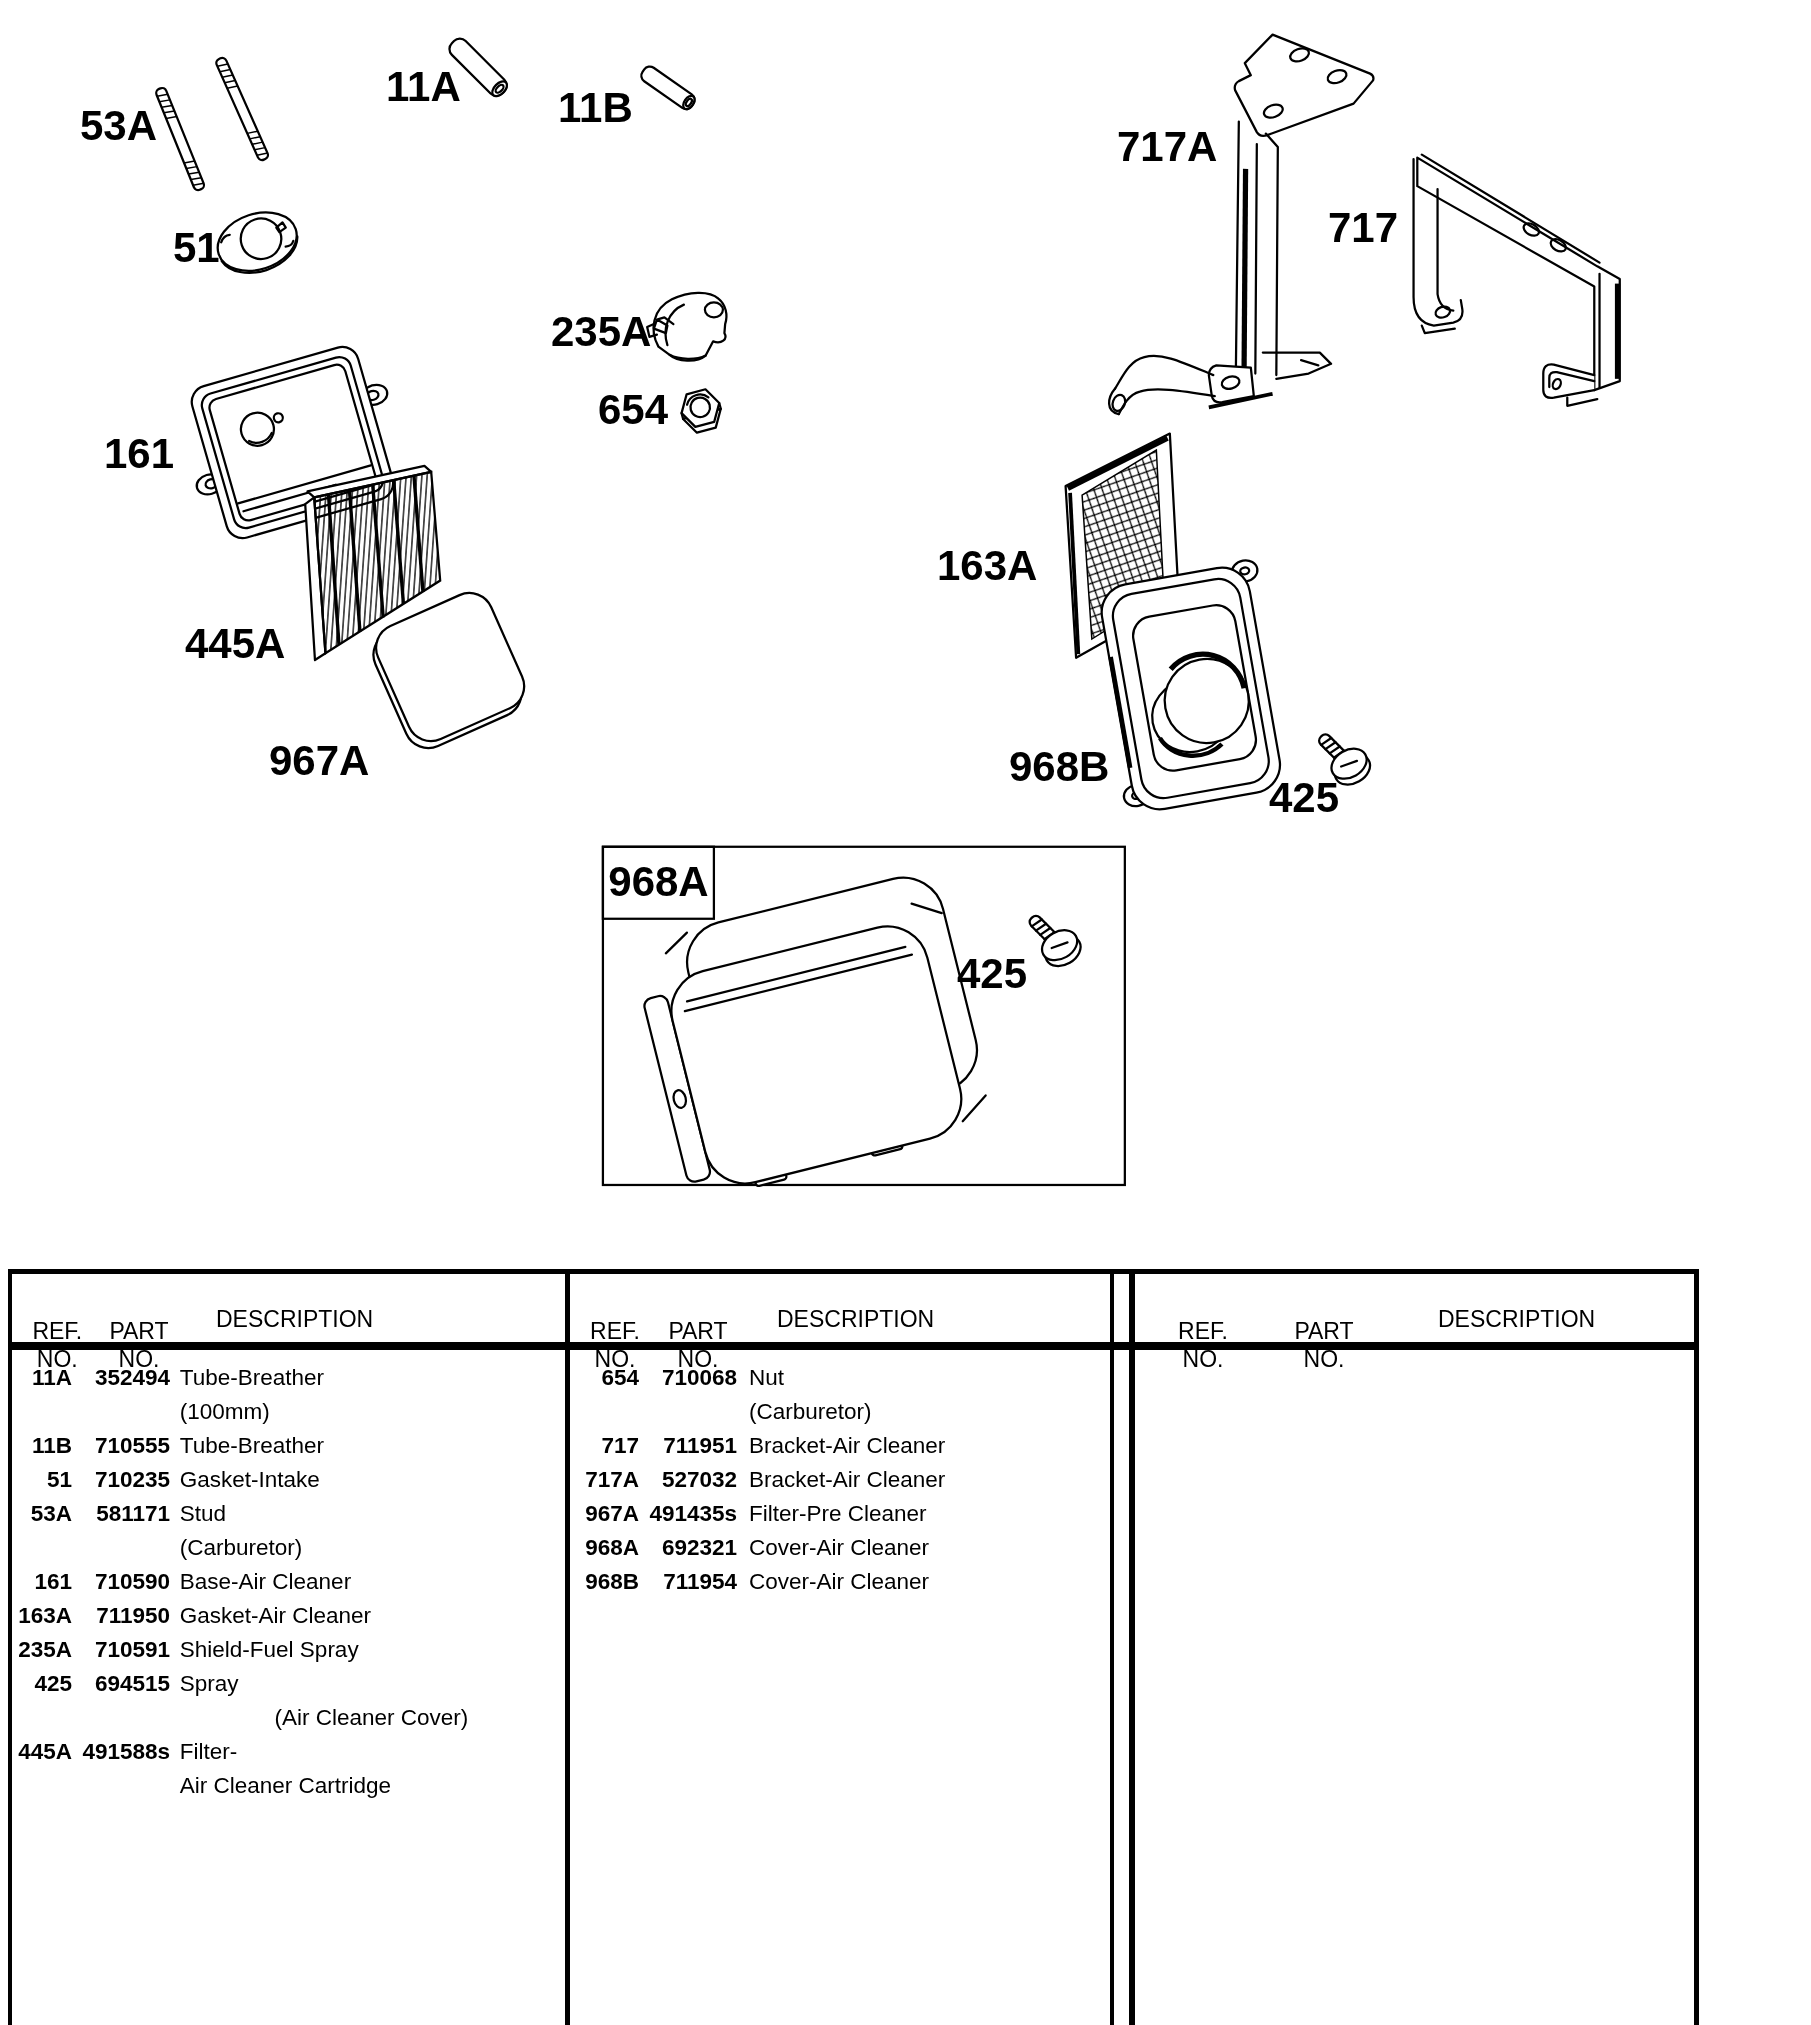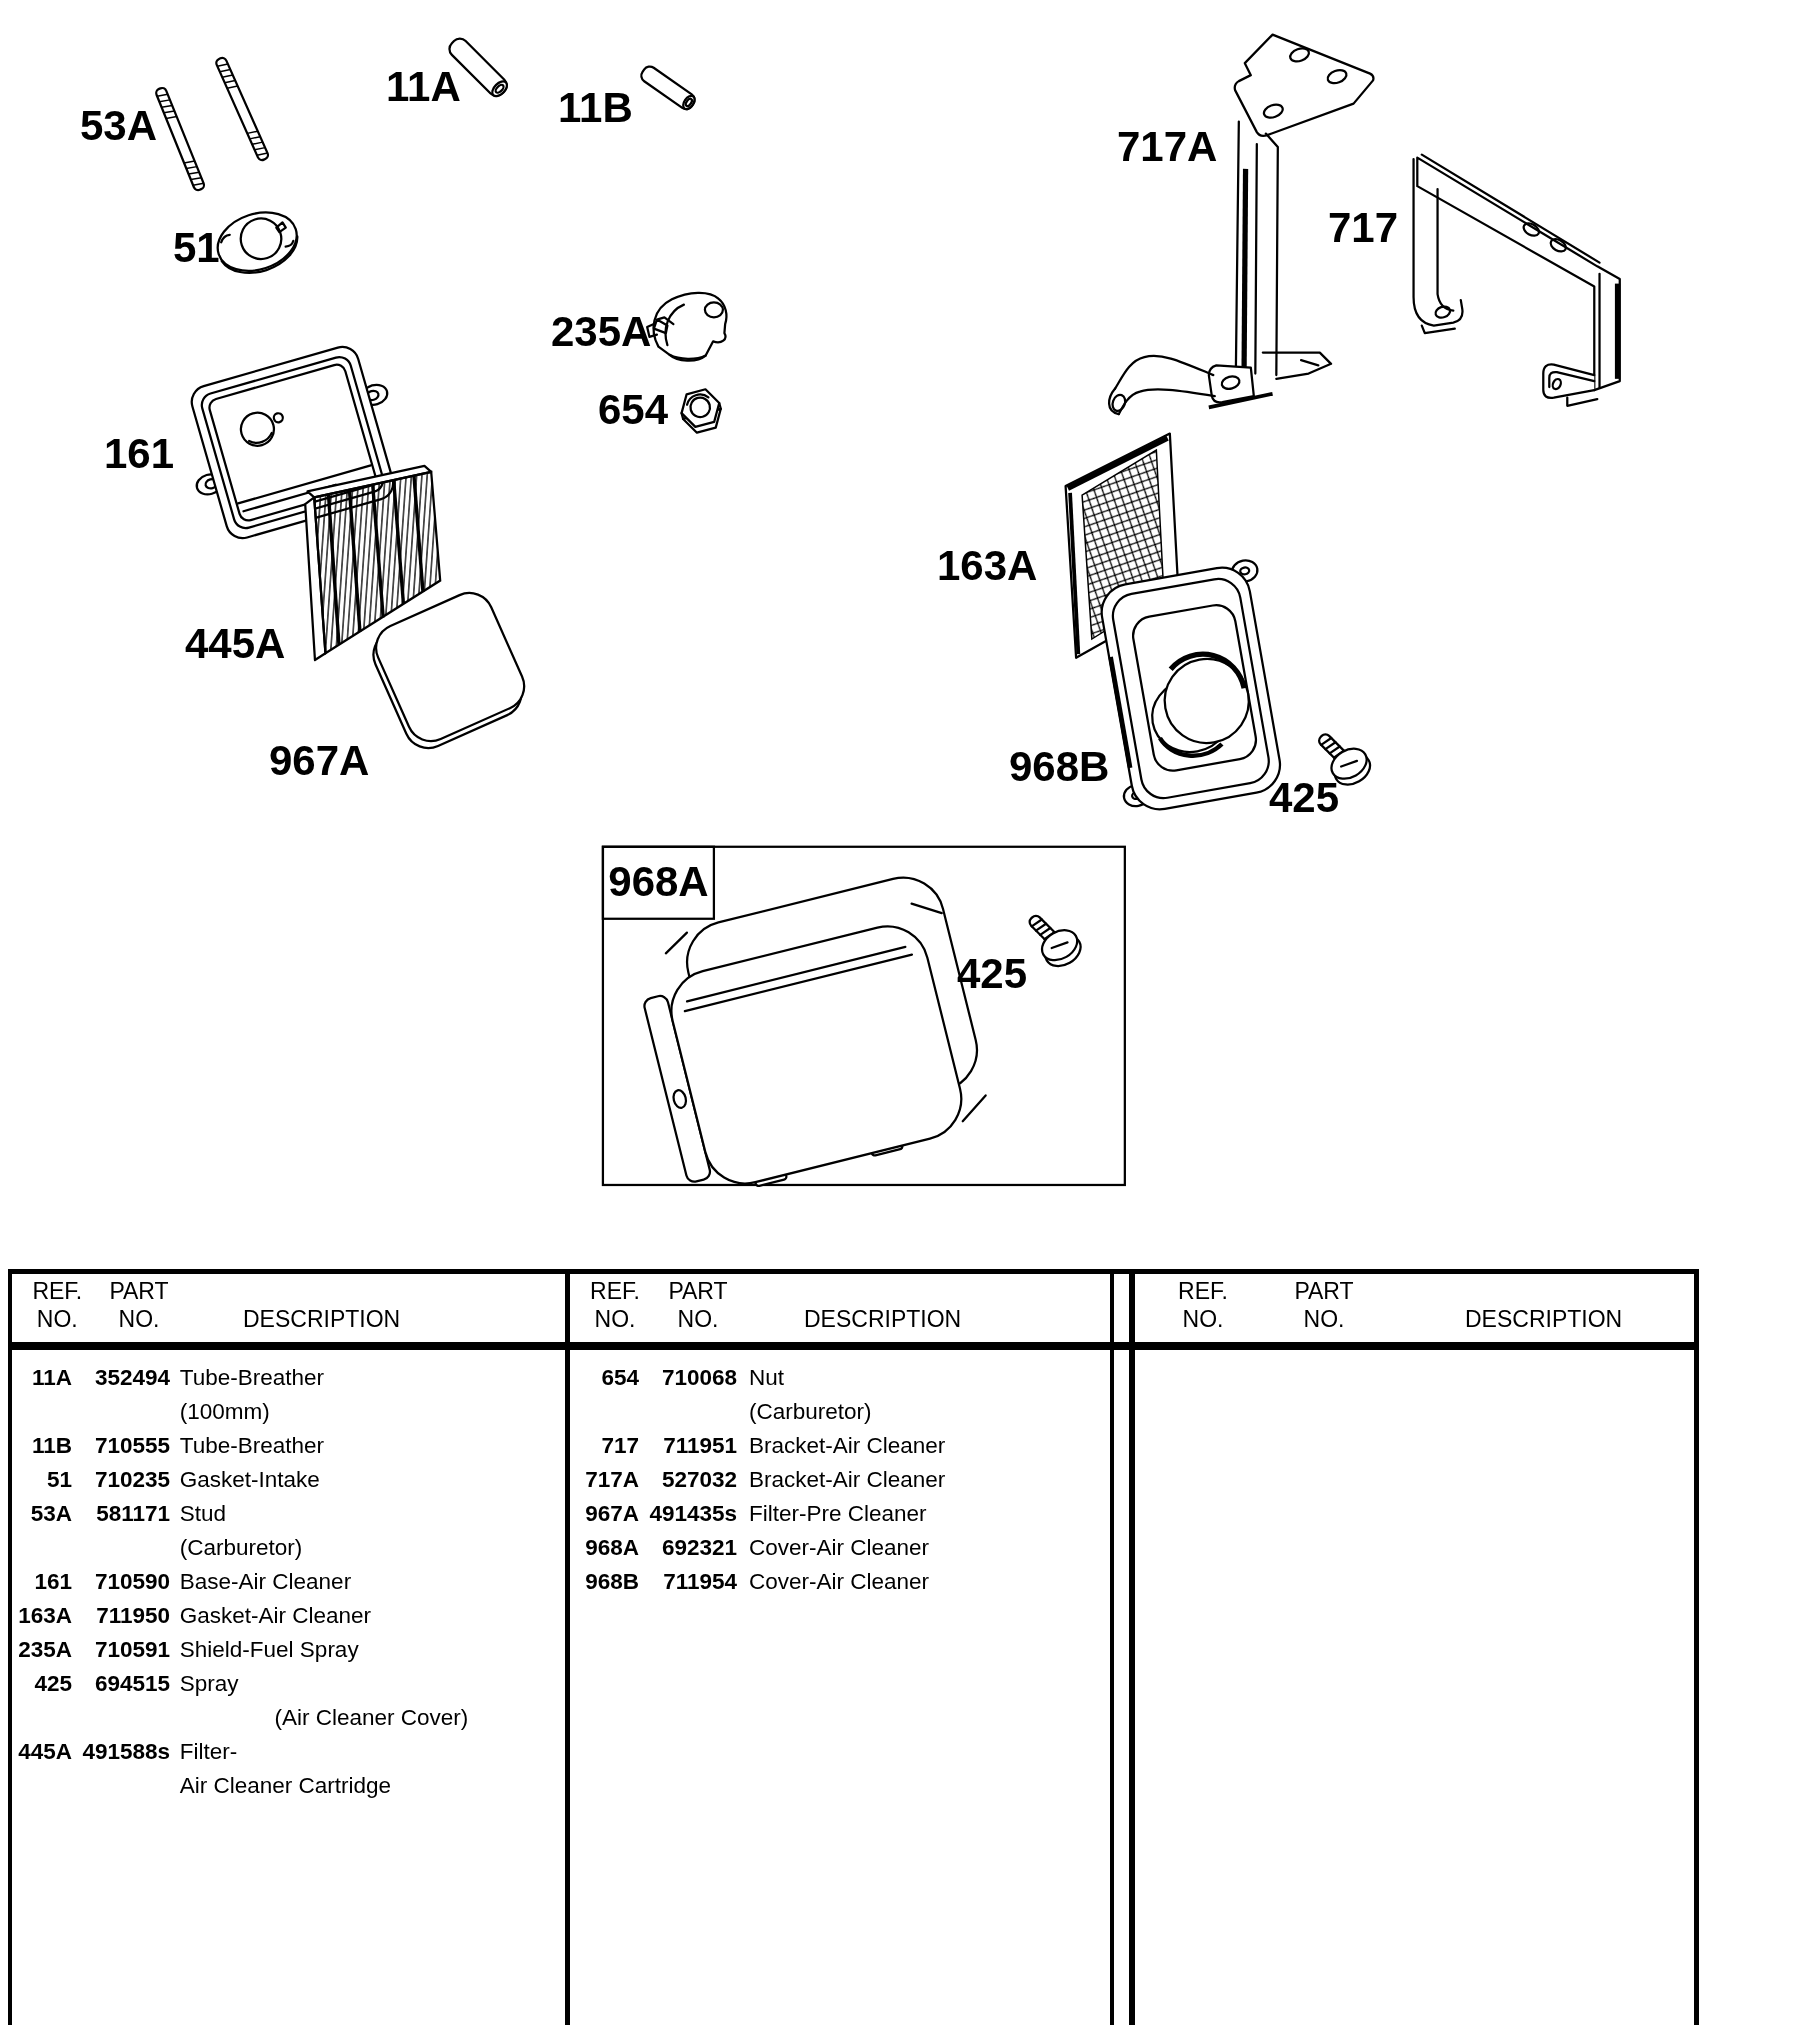--- a/index.html
+++ b/index.html
@@ -6,22 +6,22 @@
   .page{position:relative;width:1811px;height:2025px;background:#fff;overflow:hidden;
         font-family:"Liberation Sans",sans-serif;color:#000;}
   svg.art{position:absolute;left:0;top:0;}
   svg.art *{vector-effect:none;}
   .ln{stroke:#000;fill:none;stroke-width:3;stroke-linecap:round;stroke-linejoin:round;}
   .w{fill:#fff;}
   .callout{position:absolute;font-weight:bold;font-size:42px;line-height:1;white-space:nowrap;}
   .callout.boxed{text-align:center;}
   
   .tline{position:absolute;background:#000;}
-  .hdr{position:absolute;font-size:23px;line-height:28px;text-align:center;width:98px;}
-  .hdr-desc{position:absolute;font-size:23px;line-height:28px;white-space:nowrap;margin-left:27px;}
+  .hdr{position:absolute;font-size:23px;line-height:28px;text-align:center;width:98px;margin-top:40px;}
+  .hdr-desc{position:absolute;font-size:23px;line-height:28px;white-space:nowrap;}
   .rows{position:absolute;top:1361px;}
   .trow{display:grid;height:34px;align-items:center;font-size:22.5px;line-height:34px;white-space:nowrap;}
   .trow .ref,.trow .part{text-align:right;font-weight:bold;}
 </style>
 </head>
 <body>
 
 <div class="page">
 
   <svg class="art" width="1811" height="2025" viewBox="0 0 2415 2700">

